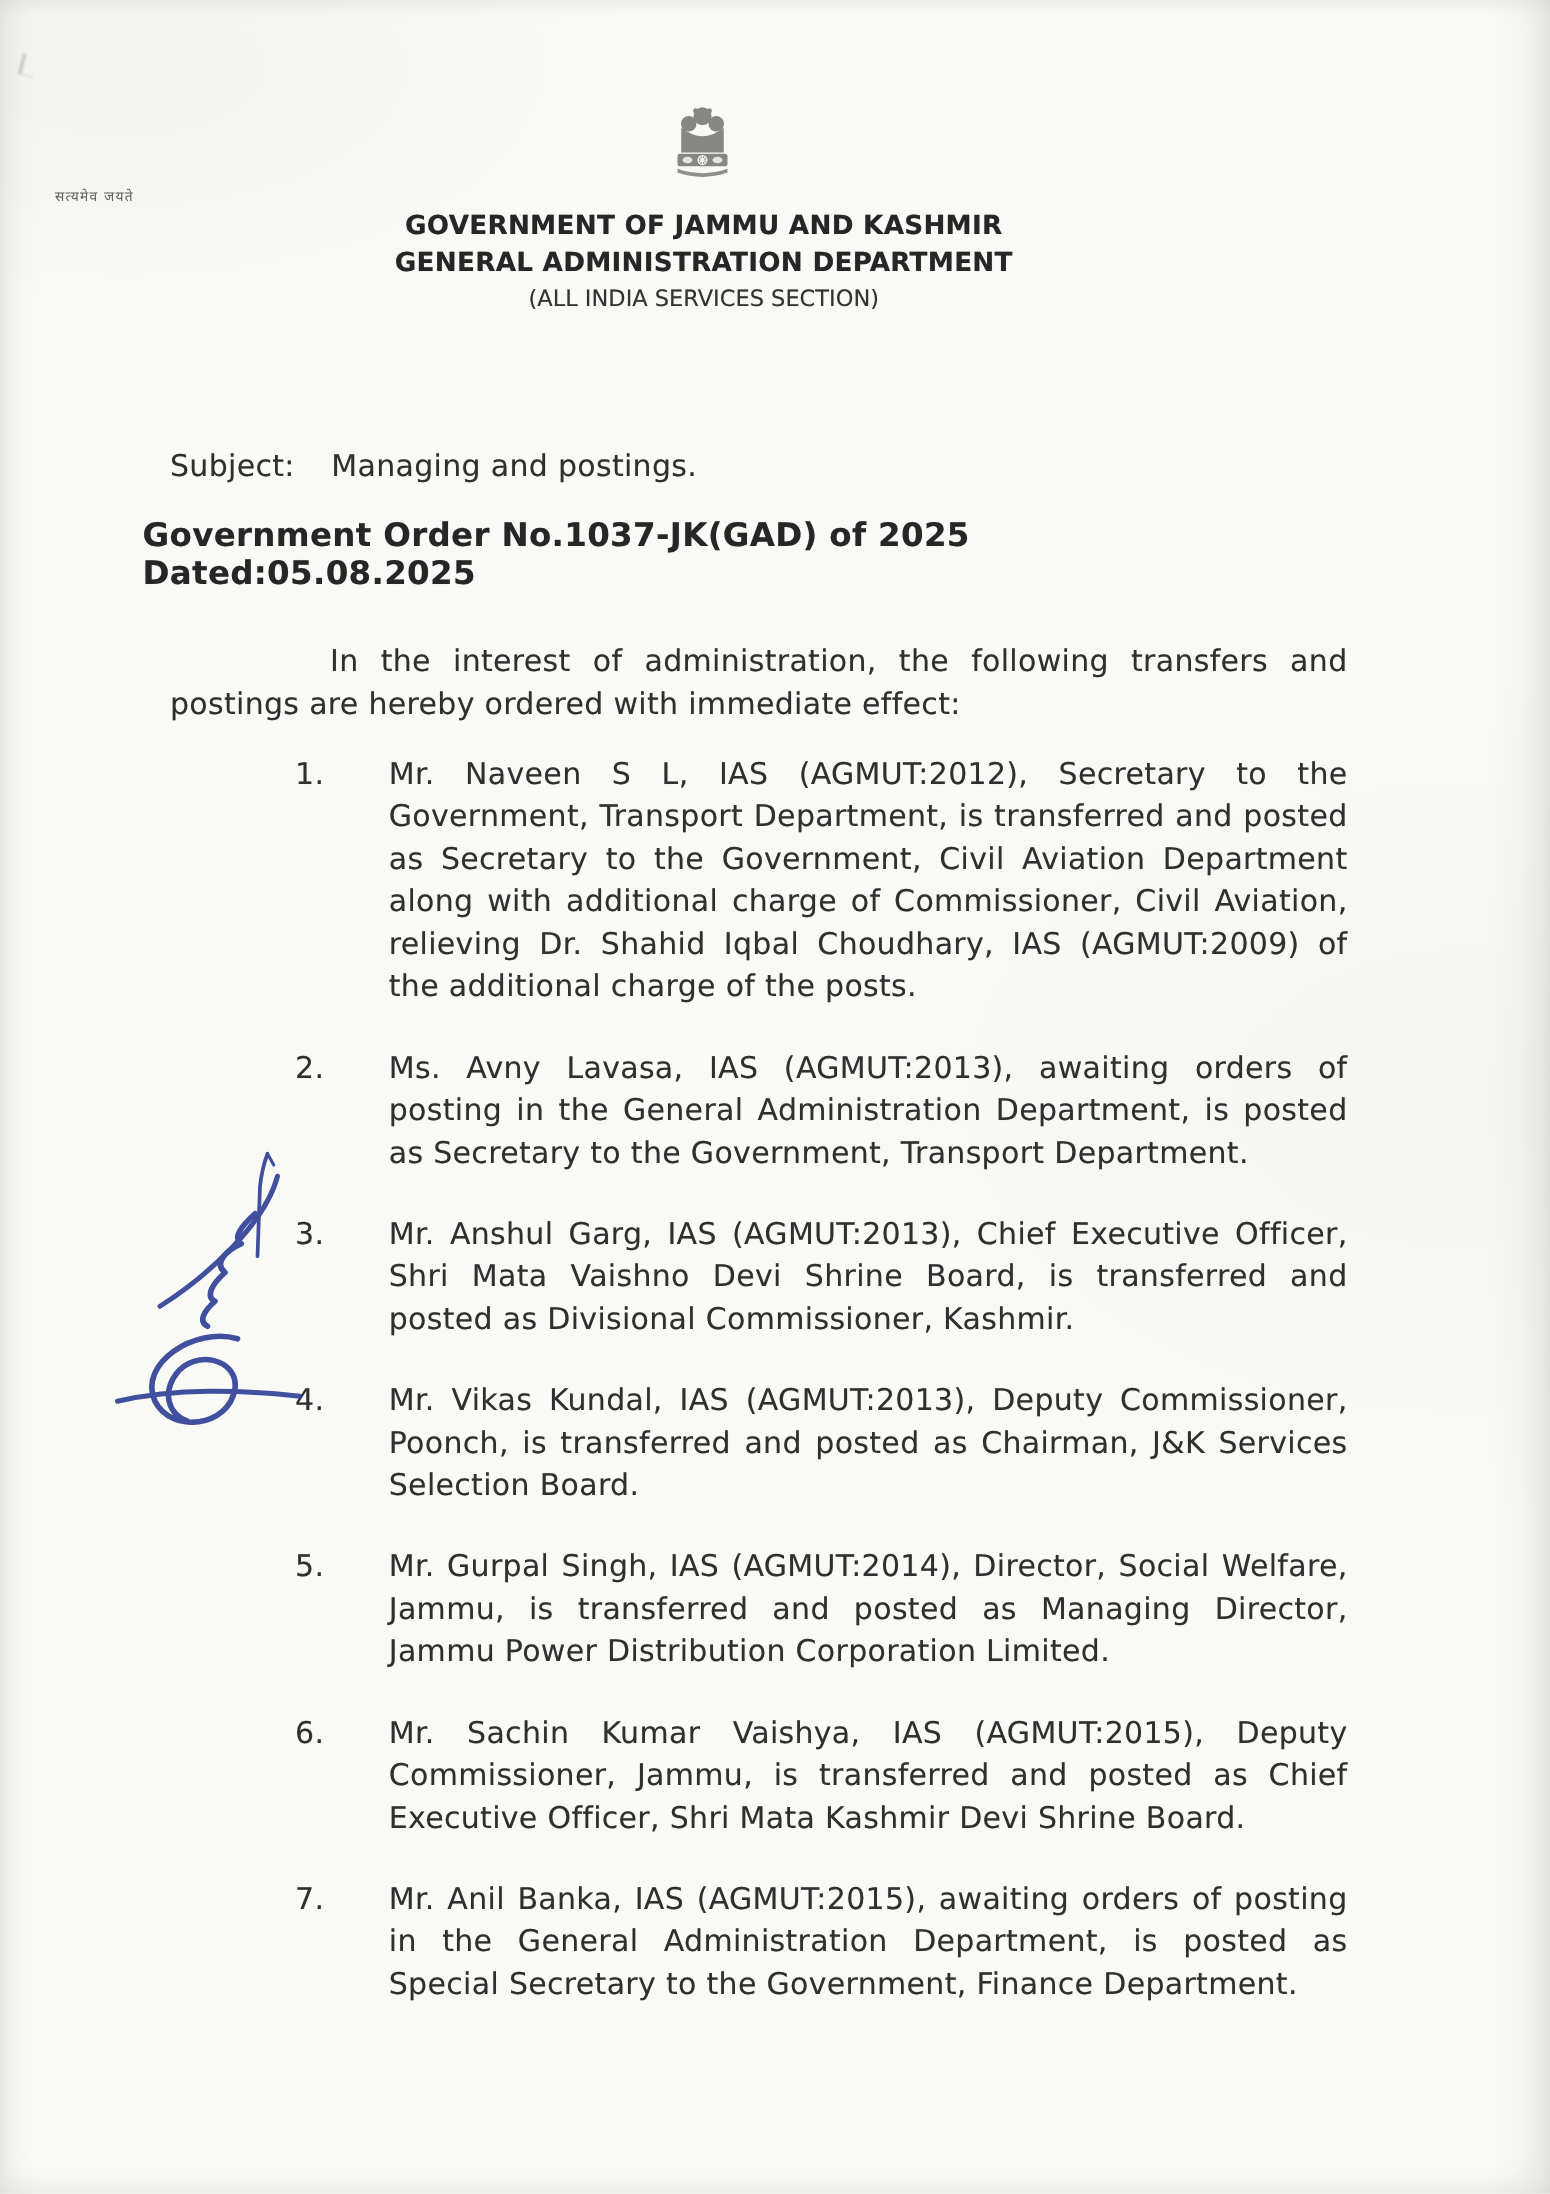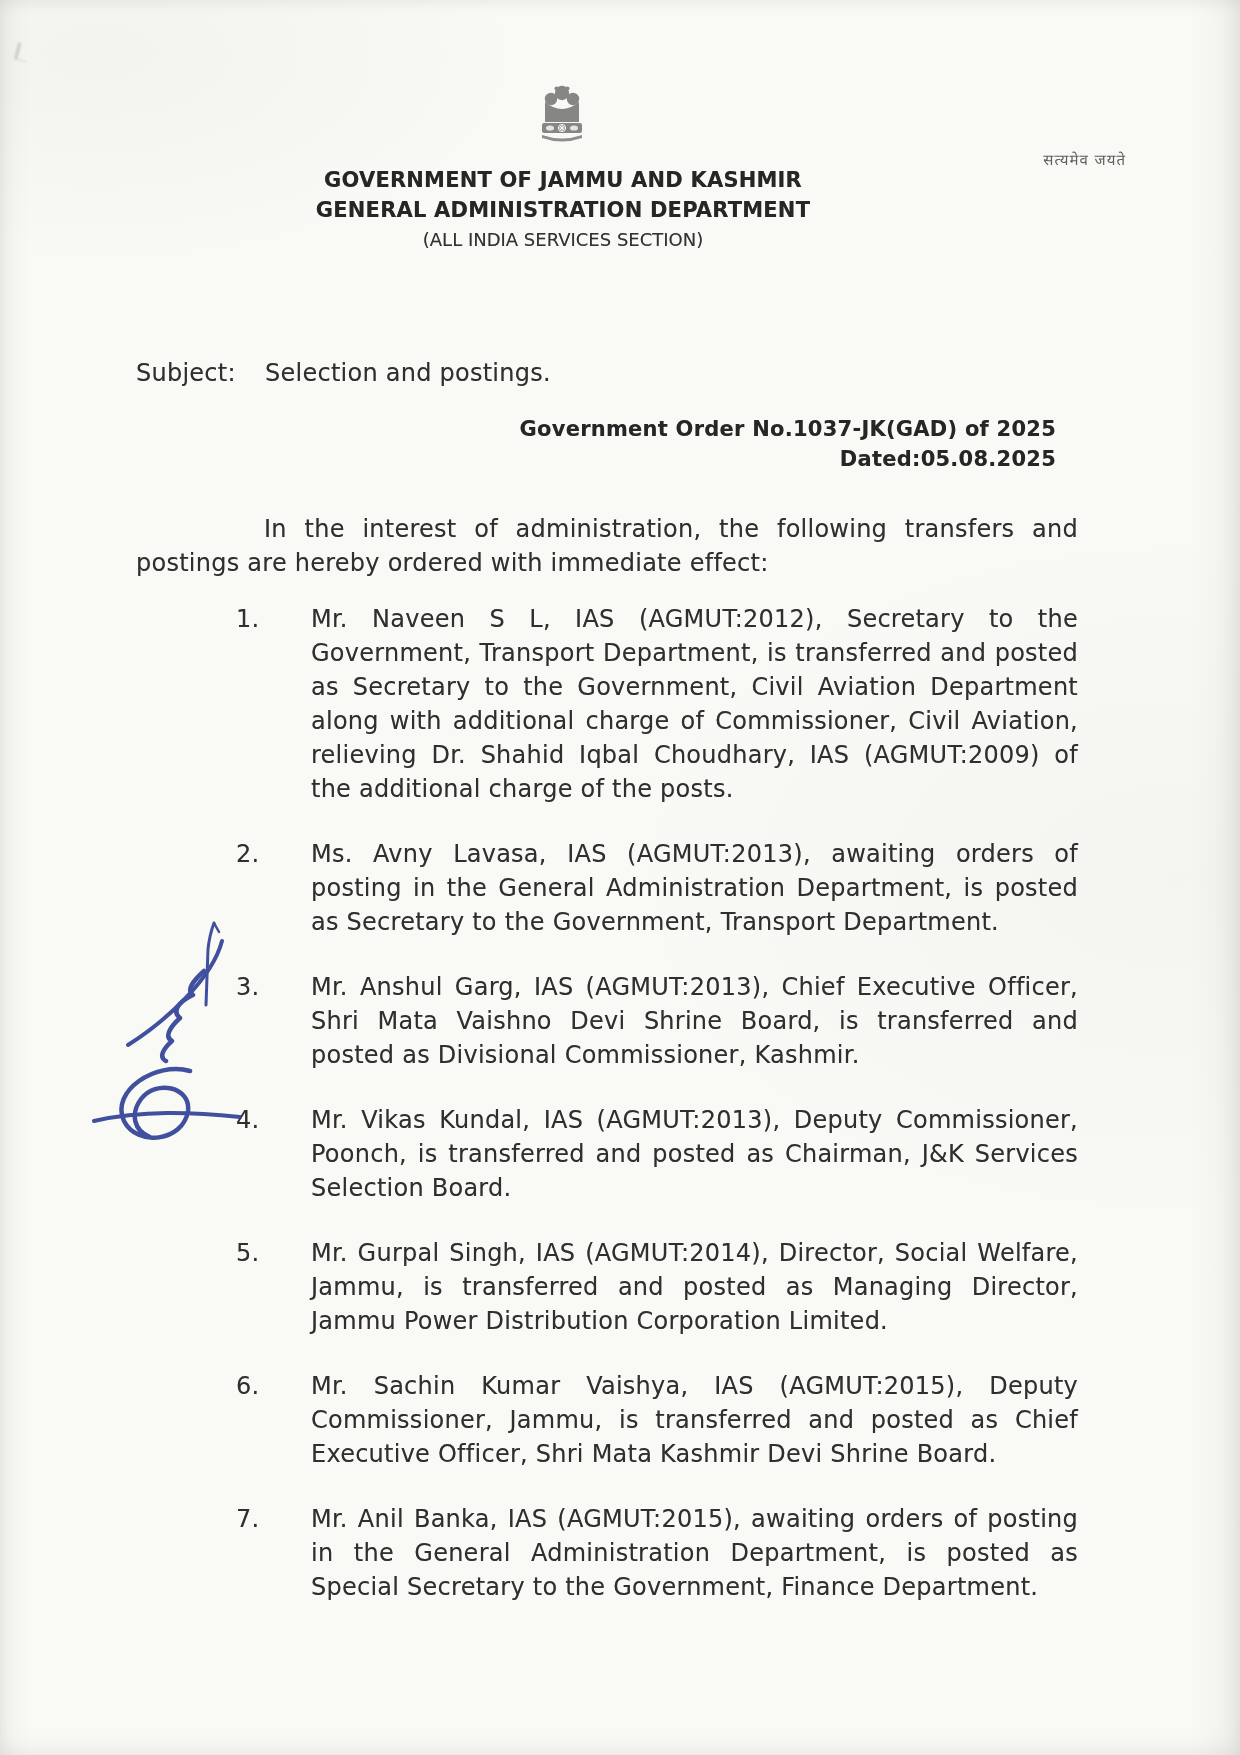--- a/index.html
+++ b/index.html
@@ -24,35 +24,35 @@
                 inset 0 6px 14px rgba(0,0,0,.02);
   }
   .smudge{
     position:absolute;left:16px;top:44px;width:10px;height:16px;
     border-left:3px solid #9a9a97;border-bottom:1px solid #b5b5b2;
     transform:rotate(14deg);opacity:.45;filter:blur(1px);
   }
   
   .emblem{position:absolute;left:531px;top:82px;width:62px;height:66px;
     filter:blur(.4px);opacity:.82;}
-  .motto{position:absolute;left:0;top:149px;width:1126px;text-align:right;
-    font-size:15px;color:#5d5d5d;letter-spacing:1px;filter:blur(.4px);}
+  .motto{position:absolute;left:0;top:149px;width:1126px;text-align:left;
+    font-size:11px;color:#5d5d5d;letter-spacing:1px;filter:blur(.4px);padding-left:44px;}
   
   .header{position:absolute;left:0;top:165px;width:1126px;text-align:center;
     text-shadow:0 0 .6px rgba(30,30,30,.4);}
   .h-bold{font-weight:bold;font-size:21px;line-height:30px;letter-spacing:.2px;color:#262626;}
   .h-reg{font-weight:normal;font-size:18px;line-height:30px;color:#333;}
   
   .content{position:absolute;left:136px;top:356px;width:942px;
     font-size:24px;line-height:34px;letter-spacing:.25px;
     text-shadow:0 0 .6px rgba(40,40,40,.32);}
   .subject-row{display:flex;}
   .subject-label{width:129px;flex:none;}
-  .order-block{margin-top:24px;text-align:right;transform:translateX(-22px);
-    font-weight:bold;font-size:21px;line-height:30px;color:#262626;}
+  .order-block{margin-top:24px;text-align:left;transform:translateX(-22px);
+    font-weight:bold;font-size:26px;line-height:30px;color:#262626;}
   .intro{margin:38px 0 0 0;text-indent:128px;text-align:justify;}
   .items{margin-top:22px;padding-left:100px;}
   .item{display:flex;margin-bottom:31px;}
   .item .no{width:61px;flex:none;}
   .item .txt{flex:1;text-align:justify;margin-left:14px;}
   
   .signature{position:absolute;left:80px;top:895px;width:175px;height:260px;
     opacity:.9;filter:blur(.3px);}
 </style>
 </head>
@@ -97,21 +97,21 @@
   <div class="header">
     <div class="h-bold">GOVERNMENT OF JAMMU AND KASHMIR</div>
     <div class="h-bold">GENERAL ADMINISTRATION DEPARTMENT</div>
     <div class="h-reg">(ALL INDIA SERVICES SECTION)</div>
   </div>
 
   <div class="content">
 
     <div class="subject-row">
       <span class="subject-label">Subject:</span>
-      <span class="subject-value">Selection and postings.</span>
+      <span class="subject-value">Managing and postings.</span>
     </div>
 
     <div class="order-block">
       <div>Government Order No.1037-JK(GAD) of 2025</div>
       <div>Dated:05.08.2025</div>
     </div>
 
     <p class="intro">In the interest of administration, the following transfers and postings are hereby ordered with immediate effect:</p>
 
     <div class="items">

